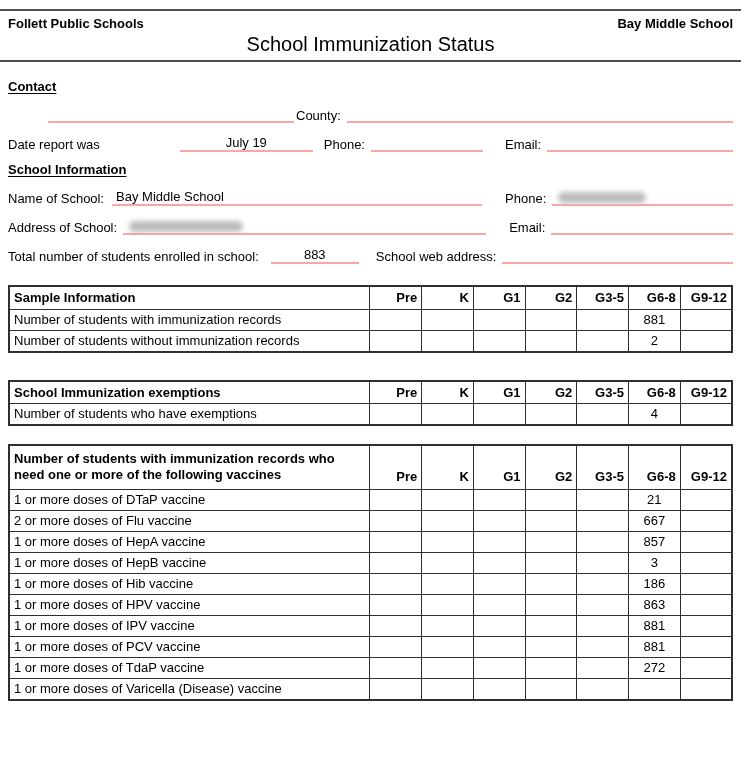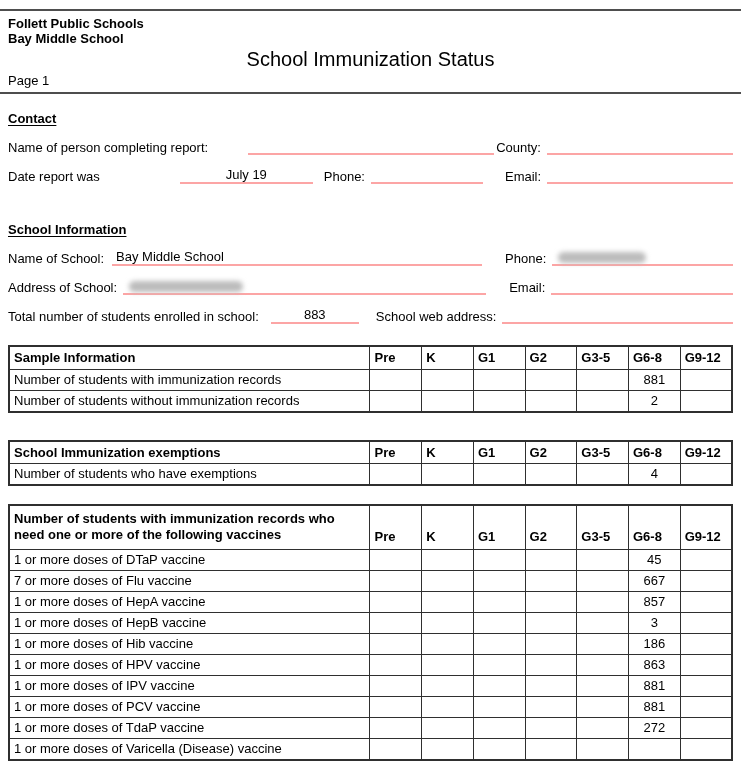--- a/index.html
+++ b/index.html
@@ -10,33 +10,33 @@
     font-family: "Liberation Sans", sans-serif;
     font-size: 13px;
     color: #000;
     overflow: hidden;
   }
   .page { padding: 9px 8px 0 8px; }
 
   .rule { height: 0; border-top: 2px solid #4e4e4e; margin: 0 -8px; }
 
   
-  .doc-header { display: flex; justify-content: space-between; margin-top: 5px; font-weight: bold; flex-direction: column; }
+  .doc-header { display: flex; justify-content: space-between; margin-top: 5px; font-weight: bold; }
   .doc-title { text-align: center; font-size: 20px; margin-top: 2px; }
   .page-num { margin-top: 2px; }
   .rule-2 { margin-top: 4px; }
 
   
   .section-heading {
     font-weight: bold;
     text-decoration: underline;
     text-underline-offset: 2px;
   }
   .contact-heading { margin-top: 17px; }
-  .schoolinfo-heading { margin-top: 38px; }
+  .schoolinfo-heading { margin-top: 10px; }
 
   .form-row { display: flex; align-items: flex-end; margin-top: 13px; line-height: 15px; }
   .form-row:first-of-type { margin-top: 7px; }
   .lbl { white-space: nowrap; flex: none; }
   .blank {
     border-bottom: 2px solid #fca5a5;
     height: 16px;
     display: flex;
     align-items: flex-end;
   }
@@ -79,21 +79,21 @@
     width: 725px;
     border: 2px solid #2f2f2f;
   }
   table.grid th, table.grid td {
     border: 1px solid #2f2f2f;
     padding: 0 4px;
     font-size: 13px;
     overflow: hidden;
     white-space: nowrap;
   }
-  table.grid th { font-weight: bold; text-align: left; height: 23px; }
+  table.grid th { font-weight: bold; text-align: right; height: 23px; }
   table.grid th.label-col { text-align: left; width: 356px; }
   table.grid col.c-grade { width: 51px; }
   table.grid td { height: 20px; line-height: 20px; }
   table.grid td.label-col { text-align: left; }
   table.grid td.value-cell { text-align: center; }
 
   .t-sample  { margin-top: 21px; padding-left: 28px; }
   .t-exempt  { margin-top: 27px; }
   .t-vaccine { margin-top: 18px; }
 
@@ -111,28 +111,26 @@
 <div class="page">
 
   <div class="rule"></div>
 
   <div class="doc-header">
     <span>Follett Public Schools</span>
     <span>Bay Middle School</span>
   </div>
 
   <div class="doc-title">School Immunization Status</div>
-  <div class="page-num">Page 1</div>
 
   <div class="rule rule-2"></div>
 
   <div class="section-heading contact-heading">Contact</div>
 
   <div class="form-row">
-    <span class="lbl">Name of person completing report:</span>
     <span class="blank b-name">
         <span class="val"></span>
       </span>
     <span class="lbl l-county">County:</span>
     <span class="blank b-county">
         <span class="val"></span>
       </span>
   </div>
 
   <div class="form-row">
@@ -291,25 +289,25 @@
         </tr>
       </thead>
       <tbody>
         <tr>
           <td class="label-col">1 or more doses of DTaP vaccine</td>
           <td class="value-cell"></td>
           <td class="value-cell"></td>
           <td class="value-cell"></td>
           <td class="value-cell"></td>
           <td class="value-cell"></td>
-          <td class="value-cell">45</td>
-          <td class="value-cell"></td>
-        </tr>
-        <tr>
-          <td class="label-col">7 or more doses of Flu vaccine</td>
+          <td class="value-cell">21</td>
+          <td class="value-cell"></td>
+        </tr>
+        <tr>
+          <td class="label-col">2 or more doses of Flu vaccine</td>
           <td class="value-cell"></td>
           <td class="value-cell"></td>
           <td class="value-cell"></td>
           <td class="value-cell"></td>
           <td class="value-cell"></td>
           <td class="value-cell">667</td>
           <td class="value-cell"></td>
         </tr>
         <tr>
           <td class="label-col">1 or more doses of HepA vaccine</td>

